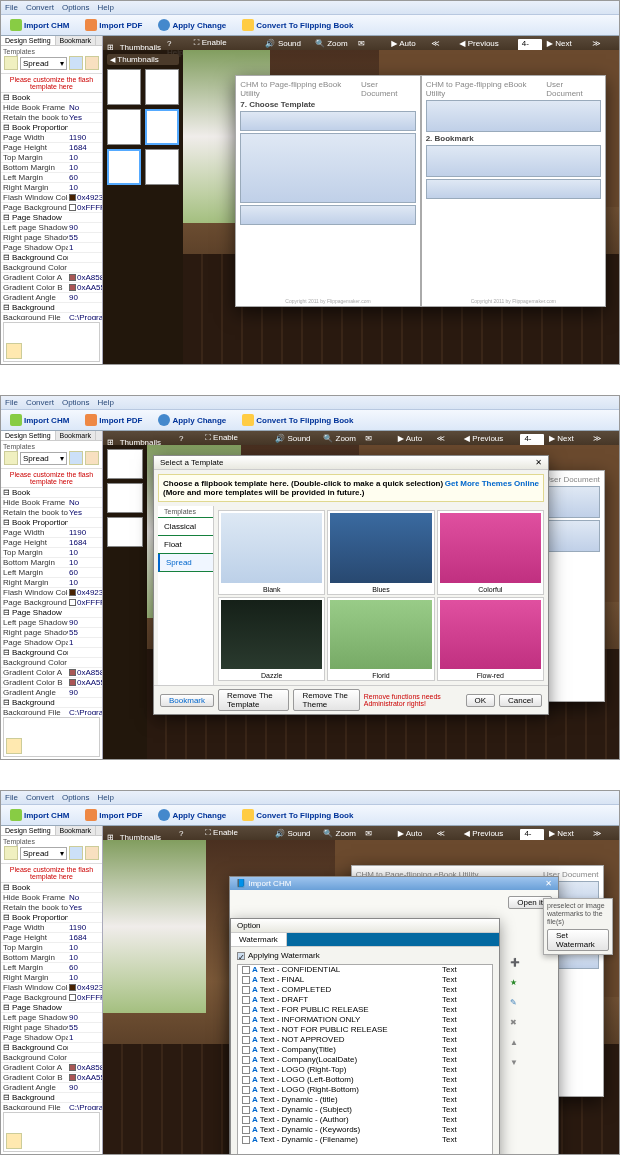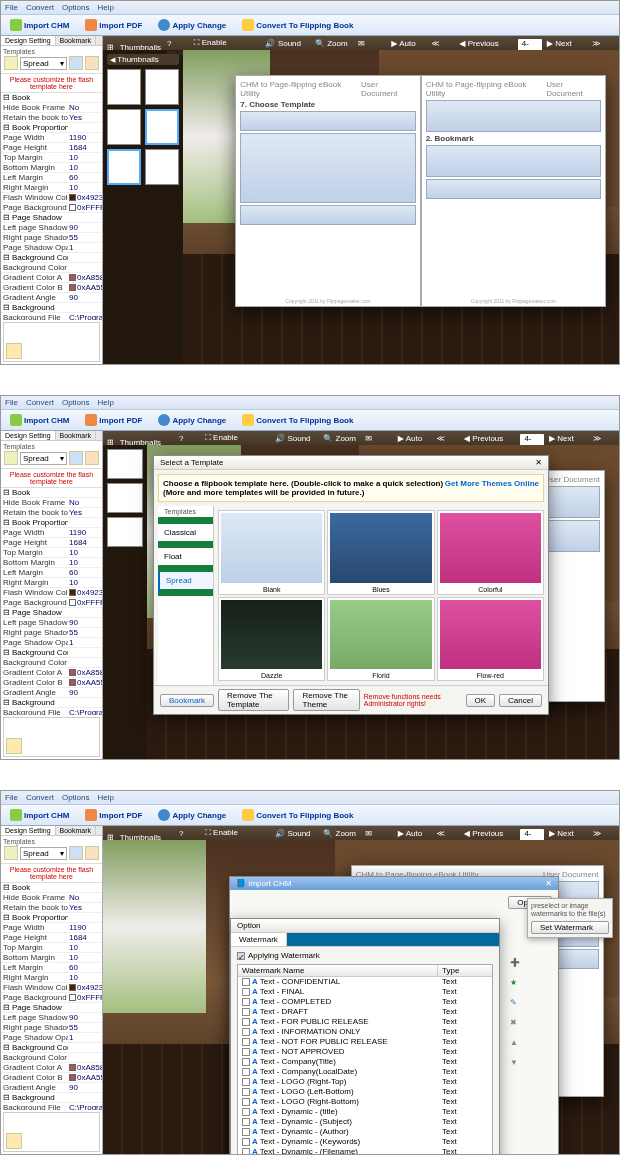--- a/index.html
+++ b/index.html
@@ -49,21 +49,21 @@
 .imgblk { background:linear-gradient(#dfe8f4,#c0d0e8); border:1px solid #9ab; margin:2px 0; }
 .imgblk.l { height:70px; }
 .imgblk.m { height:32px; }
 .imgblk.s { height:20px; }
 .dialog { position:absolute; background:#f4f4f0; border:1px solid #888; box-shadow:0 4px 16px rgba(0,0,0,.5); z-index:50; display:flex; flex-direction:column; }
 .dlgtitle { background:linear-gradient(#fff,#e8e8e0); padding:2px 6px; font-size:9px; border-bottom:1px solid #ccc; display:flex; justify-content:space-between; }
 .dlgmsg { background:#fffef0; border:1px solid #e0d890; margin:4px; padding:4px; font-size:7px; display:flex; justify-content:space-between;font-weight:bold; }
 .dlgmsg a { color:#06c; }
 .dlgbody { flex:1; display:flex; overflow:hidden; }
 .tmplside { width:56px; background:#fff; border-right:1px solid #ccc; margin:0 0 0 4px; }
-.tmplside div { padding:4px 6px; font-size:8px; border-bottom:7px solid #15803d; }
+.tmplside div { padding:4px 6px; font-size:8px; border-bottom:1px solid #15803d; }
 .tmplside .on { color:#06c; border-left:2px solid #06c; background:#f0f6ff; }
 .tmplgrid { flex:1; display:grid; grid-template-columns:repeat(3,1fr); gap:2px; padding:4px; }
 .tcell { border:1px solid #ccc; background:#fff; display:flex; flex-direction:column; }
 .tcell .tv { flex:1; background:linear-gradient(#dde8f4,#bcd0e8); margin:2px; }
 .tcell .tv.c2 { background:linear-gradient(#3a6aa0,#284870); }
 .tcell .tv.c3 { background:linear-gradient(#e050a0,#c03080); }
 .tcell .tv.c4 { background:linear-gradient(#152018,#2a3a2e); }
 .tcell .tv.c5 { background:linear-gradient(#9c8,#7a6); }
 .tcell .tl { text-align:center; font-size:7px; padding:1px; }
 .dlgfoot { border-top:1px solid #ccc; padding:3px 6px; display:flex; gap:4px; align-items:center; }
@@ -78,21 +78,21 @@
 .optchk { padding:4px 6px; font-size:8px; display:flex; align-items:center; gap:3px; }
 .wlist { flex:1; margin:0 6px 4px; border:1px solid #aaa; background:#fff; overflow:hidden; }
 .wlist .whdr { display:flex; background:linear-gradient(#fff,#e8e8e8); border-bottom:1px solid #ccc; font-size:8px; }
 .wlist .whdr div:first-child { flex:1; padding:1px 4px; border-right:1px solid #ccc; }
 .wlist .whdr div:last-child { width:54px; padding:1px 4px; }
 .wrow { display:flex; font-size:7px; line-height:10px; }
 .wrow .wc1 { flex:1; padding:0 4px; display:flex; align-items:center; gap:2px; overflow:hidden; white-space:nowrap; }
 .wrow .wc2 { width:54px; padding:0 4px; }
 .chk { width:8px; height:8px; border:1px solid #888; background:#fff; display:inline-block; }
 .aicon { color:#06c; font-weight:bold; }
-.rpanel { position:absolute; right:6px; top:72px; width:86px; z-index:55; display:flex; flex-direction:column; gap:4px; font-size:7px; }
+.rpanel { position:absolute; right:6px; top:72px; width:70px; z-index:55; display:flex; flex-direction:column; gap:4px; font-size:7px; }
 .rbox { background:#f4f4f0; border:1px solid #aaa; padding:3px; box-shadow:0 2px 6px rgba(0,0,0,.3); }
 .rbox .t { font-size:7px; color:#555; line-height:8px; }
 .rbtns { display:flex; flex-direction:column; gap:2px; margin-top:3px; }
 .vicons { display:flex; flex-direction:column; gap:6px; align-items:center; padding:4px; }
 .vi { width:14px; height:14px; color:#2a8a2a; }
 </style>
 </head>
 <body>
 
 <div class="shot">
@@ -747,24 +747,20 @@
                 <span>Option</span>
               </div>
             <div class="opttab">
                 <div class="on">Watermark</div>
               </div>
             <div class="optchk">
                 <span class="chk" style="background:#cde">✓</span>
                 <span>Applying Watermark</span>
               </div>
             <div class="wlist">
-              <div class="whdr">
-                  <div>Watermark Name</div>
-                  <div>Type</div>
-                </div>
               <div id="wm-rows">
                   <div class="wrow">
                     <div class="wc1"><span class="chk"></span><span class="aicon">A</span> Text - CONFIDENTIAL</div>
                     <div class="wc2">Text</div>
                   </div>
                   <div class="wrow">
                     <div class="wc1"><span class="chk"></span><span class="aicon">A</span> Text - FINAL</div>
                     <div class="wc2">Text</div>
                   </div>
                   <div class="wrow">

